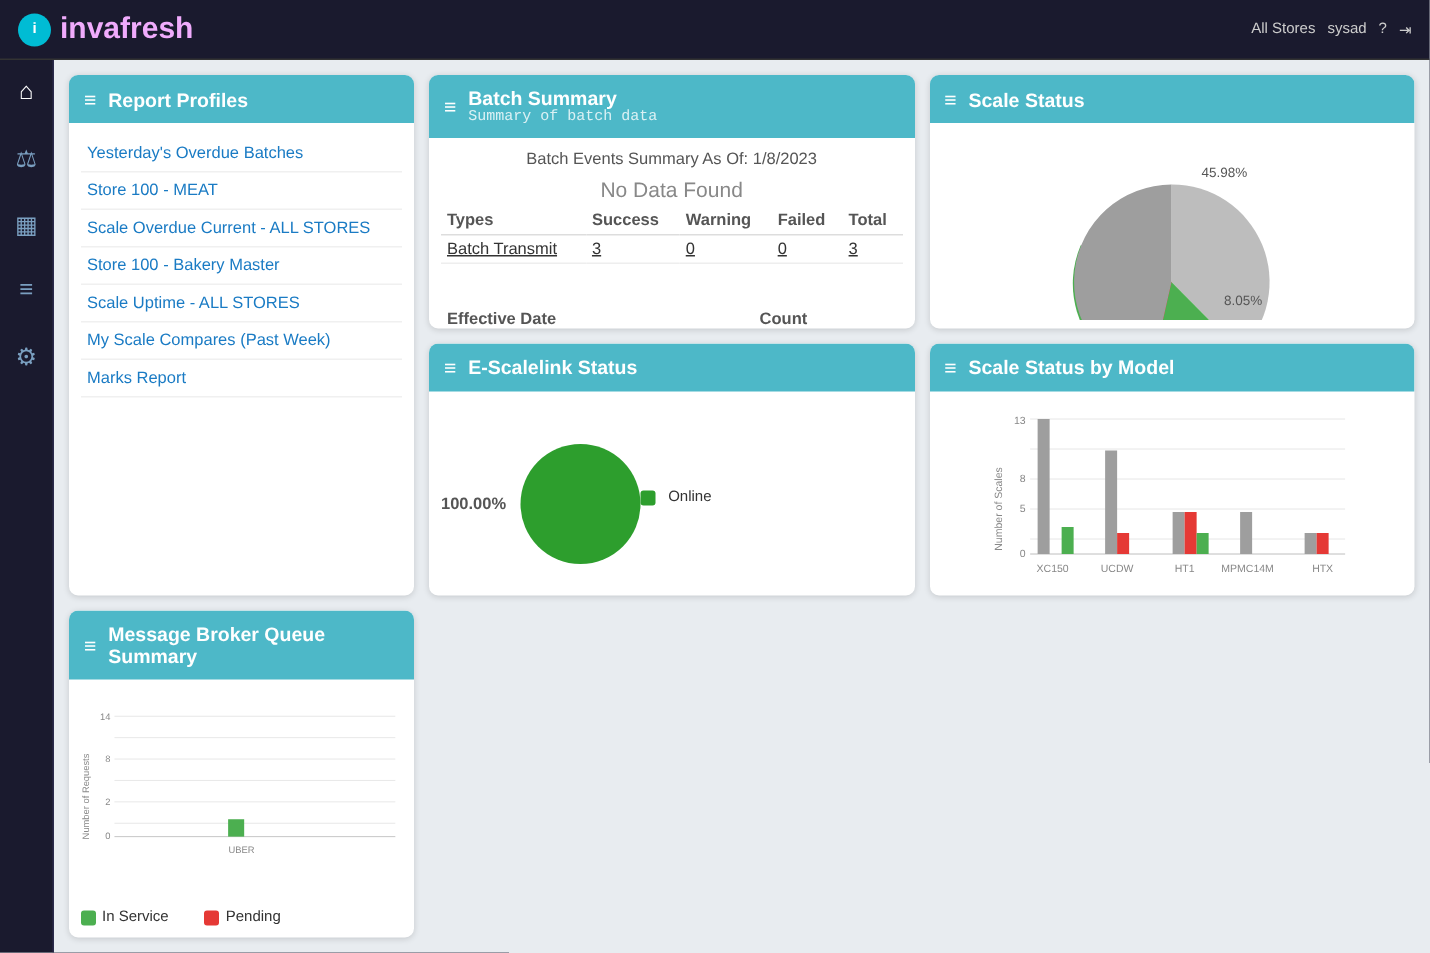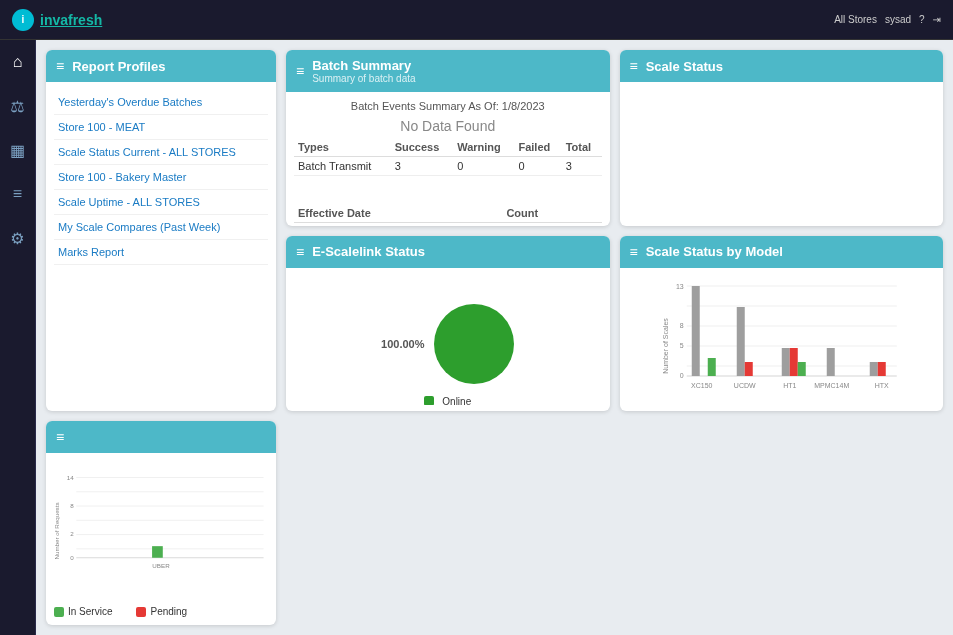--- a/index.html
+++ b/index.html
@@ -39,24 +39,23 @@
       background: #00bcd4;
       border-radius: 50%;
       display: flex;
       align-items: center;
       justify-content: center;
       font-size: 10px;
       color: white;
       font-weight: bold;
     }
     .logo-text {
-      color: #14b8a6;
-      font-size: 14px;
+      color: #f0abfc;
+      font-size: 20px;
       font-weight: bold;
-      text-decoration: underline;
     }
     .topbar-right {
       display: flex;
       align-items: center;
       gap: 8px;
       color: #ccc;
       font-size: 10px;
     }
 
     
@@ -127,20 +126,21 @@
       font-size: 14px;
     }
     .card-title {
       color: white;
       font-size: 13px;
       font-weight: bold;
     }
     .card-subtitle {
       color: rgba(255,255,255,0.8);
       font-size: 10px;
+      font-family: Liberation Mono, monospace;
     }
     .card-body {
       padding: 8px;
       overflow-y: auto;
       height: calc(100% - 38px);
     }
 
     
     .report-profiles-card {
       grid-row: 1 / 3;
@@ -178,20 +178,21 @@
       text-align: left;
       font-size: 11px;
       color: #555;
       border-bottom: 1px solid #ddd;
       padding: 3px 4px;
     }
     .batch-table td {
       padding: 3px 4px;
       font-size: 11px;
       border-bottom: 1px solid #eee;
+      text-decoration: underline;
     }
     .effective-date-table {
       width: 100%;
       border-collapse: collapse;
       margin-bottom: 8px;
     }
     .effective-date-table th {
       text-align: left;
       font-size: 11px;
       color: #555;
@@ -218,21 +219,21 @@
     .scale-status-pie-area {
       display: flex;
       flex-direction: column;
       align-items: center;
       padding: 8px 0;
     }
 
     
     .escalelink-body {
       display: flex;
-      flex-direction: column;
+      flex-direction: row;
       align-items: center;
       padding: 16px 8px;
     }
     .big-circle {
       width: 80px;
       height: 80px;
       background: #2d9e2d;
       border-radius: 50%;
     }
     .escalelink-legend {
@@ -280,21 +281,21 @@
     <div class="dashboard-grid">
 
       <div class="card report-profiles-card">
         <div class="card-header">
           <span class="card-header-icon">≡</span>
           <span class="card-title">Report Profiles</span>
         </div>
         <div class="card-body">
           <a class="report-link">Yesterday's Overdue Batches</a>
           <a class="report-link">Store 100 - MEAT</a>
-          <a class="report-link">Scale Status Current - ALL STORES</a>
+          <a class="report-link">Scale Overdue Current - ALL STORES</a>
           <a class="report-link">Store 100 - Bakery Master</a>
           <a class="report-link">Scale Uptime - ALL STORES</a>
           <a class="report-link">My Scale Compares (Past Week)</a>
           <a class="report-link">Marks Report</a>
         </div>
       </div>
 
       <div class="card">
         <div class="card-header">
           <span class="card-header-icon">≡</span>
@@ -342,20 +343,42 @@
           </table>
 
         </div>
       </div>
 
       <div class="card">
         <div class="card-header">
           <span class="card-header-icon">≡</span>
           <span class="card-title">Scale Status</span>
         </div>
+        <div class="card-body">
+          <div class="scale-status-pie-area">
+            <svg width="180" height="160" viewBox="0 0 180 160">
+              <g transform="translate(90, 90)">
+
+                <path d="M0,0 L0,-65 A65,65 0 0,1 45.9,46.4 Z" fill="#bdbdbd"></path>
+
+                <path d="M0,0 L45.9,46.4 A65,65 0 0,1 -60.5,-24.5 Z" fill="#4caf50"></path>
+
+                <path d="M0,0 L-60.5,-24.5 A65,65 0 0,1 -14.3,63.4 Z" fill="#e53935"></path>
+
+                <path d="M0,0 L-14.3,63.4 A65,65 0 0,1 0,-65 Z" fill="#9e9e9e"></path>
+              </g>
+
+              <text x="110" y="20" font-size="9" fill="#555">45.98%</text>
+              <text x="125" y="105" font-size="9" fill="#555">8.05%</text>
+              <text x="10" y="140" font-size="9" fill="#4caf50">22.99%</text>
+              <text x="65" y="155" font-size="9" fill="#e53935">22.99%</text>
+            </svg>
+
+          </div>
+        </div>
       </div>
 
       <div class="card">
         <div class="card-header">
           <span class="card-header-icon">≡</span>
           <span class="card-title">E-Scalelink Status</span>
         </div>
         <div class="card-body escalelink-body">
           <div style="display:flex;align-items:center;gap:10px;margin-top:20px;">
             <span style="font-size:11px;font-weight:bold;color:#555;">100.00%</span>
@@ -413,20 +436,21 @@
             <text x="220" y="112" font-size="7" fill="#888" text-anchor="middle">HTX</text>
           </svg>
           
           
         </div>
       </div>
 
       <div class="card">
         <div class="card-header">
           <span class="card-header-icon">≡</span>
+          <span class="card-title">Message Broker Queue Summary</span>
         </div>
         <div class="card-body">
           <svg width="100%" height="140" viewBox="0 0 240 140">
             <text x="6" y="70" font-size="7" fill="#888" transform="rotate(-90,6,70)" text-anchor="middle">Number of Requests</text>
 
             <line x1="25" y1="10" x2="235" y2="10" stroke="#ddd" stroke-width="0.5"></line>
             <line x1="25" y1="26" x2="235" y2="26" stroke="#ddd" stroke-width="0.5"></line>
             <line x1="25" y1="42" x2="235" y2="42" stroke="#ddd" stroke-width="0.5"></line>
             <line x1="25" y1="58" x2="235" y2="58" stroke="#ddd" stroke-width="0.5"></line>
             <line x1="25" y1="74" x2="235" y2="74" stroke="#ddd" stroke-width="0.5"></line>

